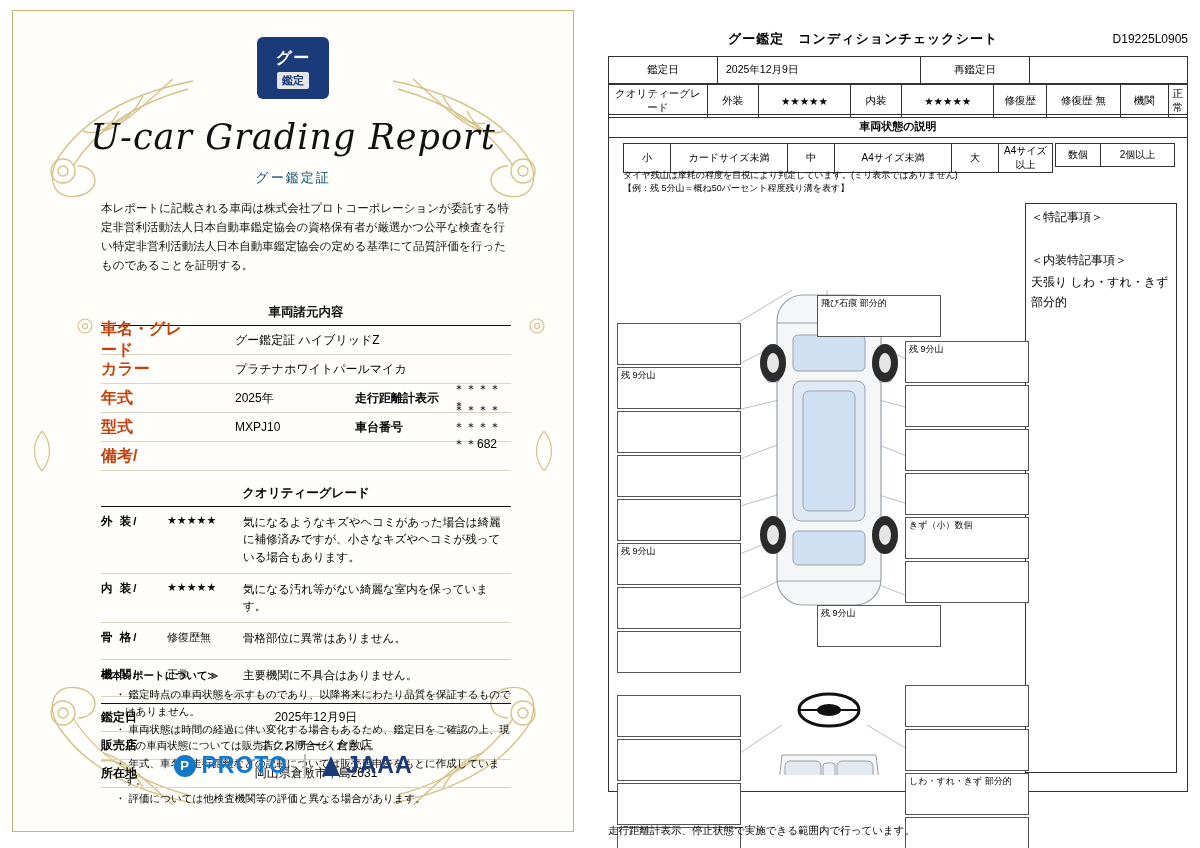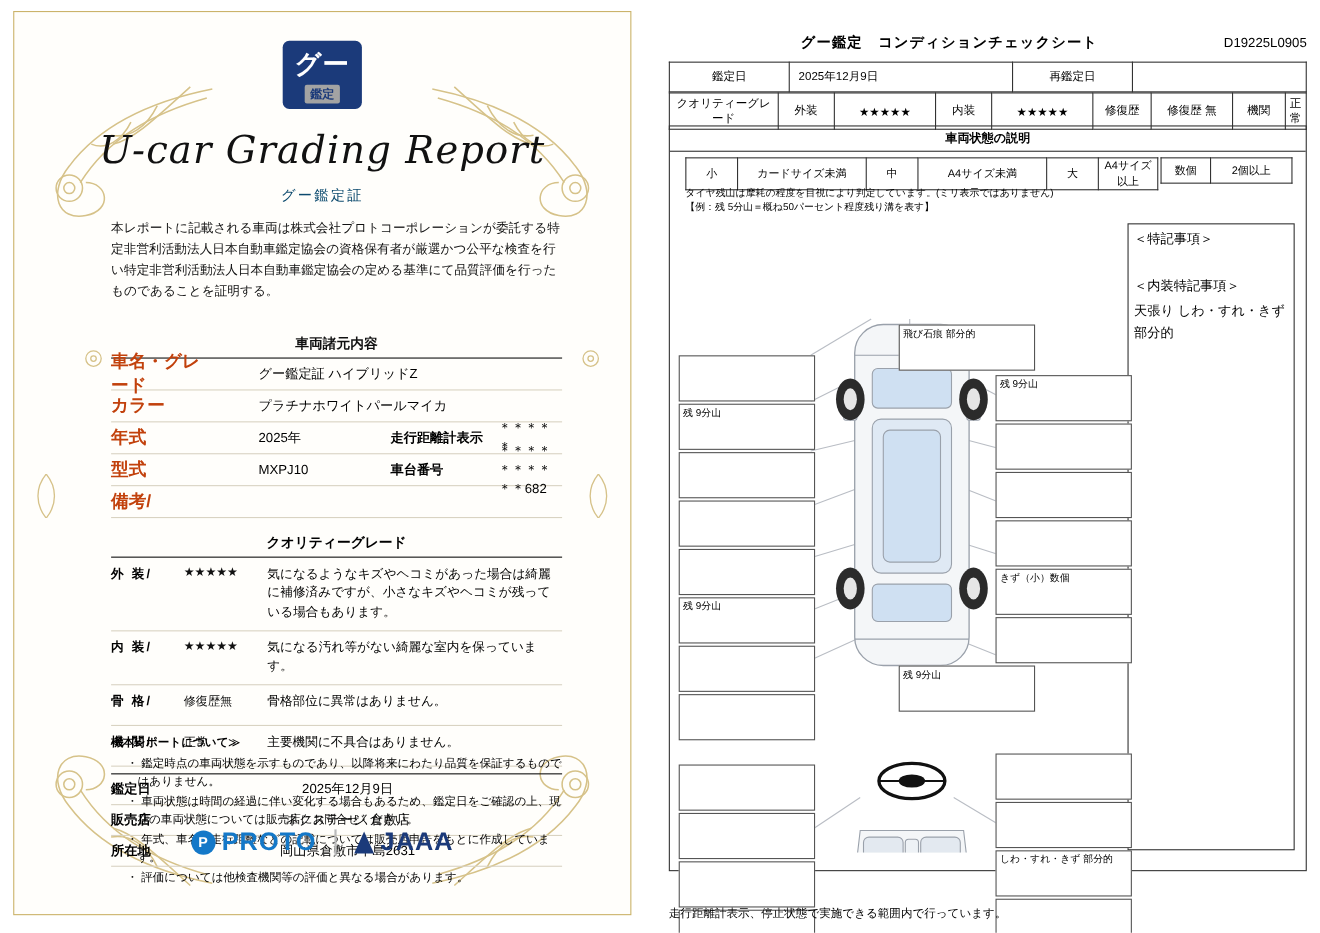--- a/index.html
+++ b/index.html
@@ -23,22 +23,22 @@
     position:absolute;left:22px;top:20px;right:22px;bottom:18px;
   }
   .swirl{position:absolute;pointer-events:none;}
 
   .goo-badge{
     position:absolute;left:50%;transform:translateX(-50%);top:6px;
     width:72px;height:62px;background:#1b3a7a;border-radius:6px;
     display:flex;flex-direction:column;align-items:center;justify-content:center;
     color:#fff;
   }
-  .goo-badge .g1{font-size:24px;font-weight:bold;letter-spacing:1px;}
-  .goo-badge .g2{font-size:11px;background:#a3a3a3;color:#1b3a7a;padding:1px 5px;border-radius:2px;margin-top:3px;font-weight:bold;}
+  .goo-badge .g1{font-size:16px;font-weight:bold;letter-spacing:1px;}
+  .goo-badge .g2{font-size:11px;background:#e5e5e5;color:#1b3a7a;padding:1px 5px;border-radius:2px;margin-top:3px;font-weight:bold;}
 
   .title-script{
     position:absolute;top:86px;left:0;right:0;text-align:center;
     font-family:"DejaVu Serif", serif;
     font-style:italic;font-size:35px;color:#111;letter-spacing:1px;
   }
   .subtitle-ja{
     position:absolute;top:138px;left:0;right:0;text-align:center;
     font-size:13px;letter-spacing:2px;color:#0c4a6e;
   }

